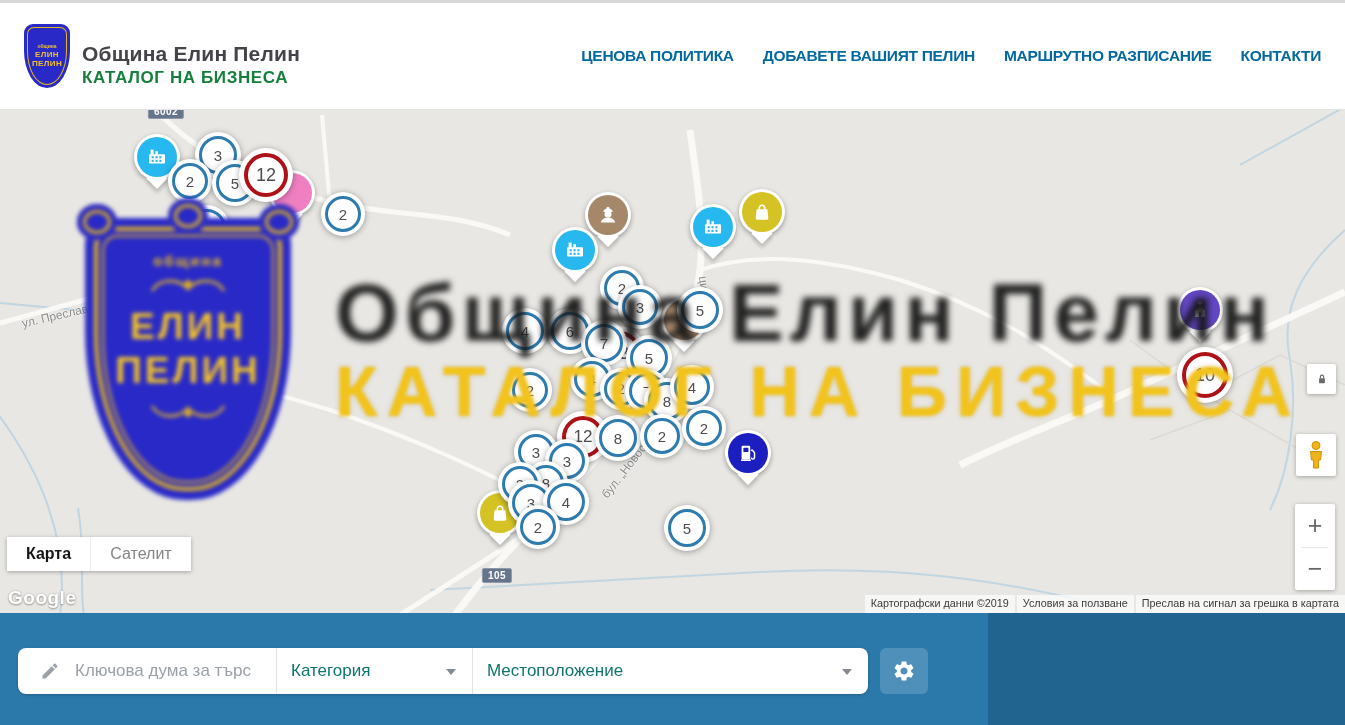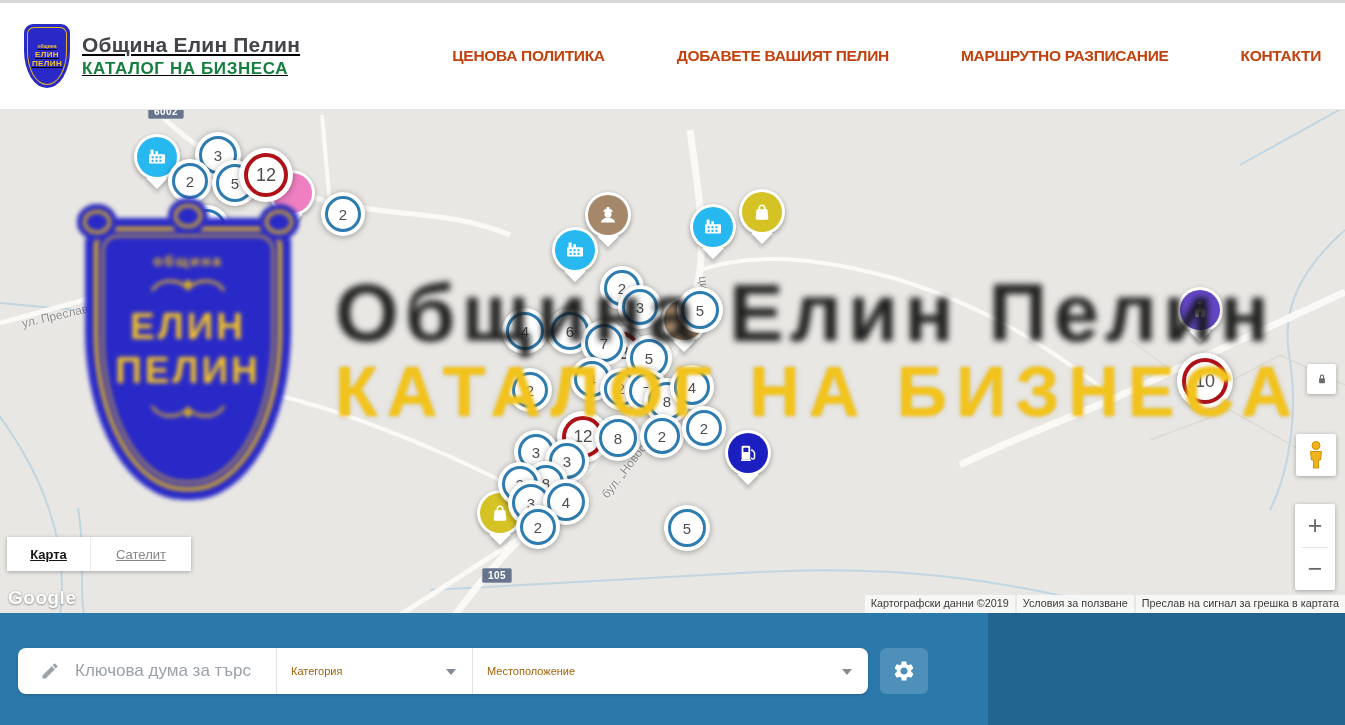--- a/index.html
+++ b/index.html
@@ -3,34 +3,34 @@
 <meta charset="utf-8">
 <style>
   html,body{margin:0;padding:0;width:1345px;height:725px;overflow:hidden;
     font-family:"Liberation Sans",sans-serif;background:#fff;position:relative;}
   *{box-sizing:border-box;}
 
   
   .header{position:absolute;left:0;top:0;width:1345px;height:110px;background:#fff;
     border-top:3px solid #d8d8d8;border-bottom:1px solid #e4e4e4;
     display:flex;align-items:center;justify-content:space-between;padding:0 24px;z-index:60;}
-  .brand{display:flex;align-items:center;gap:12px;text-decoration:underline;}
+  .brand{display:flex;align-items:flex-end;gap:12px;}
   .crest-mini{width:46px;height:64px;background:#2929c8;position:relative;
     border-radius:9px 9px 50% 50% / 9px 9px 58% 58%;flex:none;
     display:flex;flex-direction:column;align-items:center;justify-content:center;}
   .crest-mini::before{content:"";position:absolute;inset:3px;border:1.4px solid #e3b51e;
     border-radius:7px 7px 50% 50% / 7px 7px 58% 58%;}
   .crest-mini span{color:#f0c02a;font-weight:bold;line-height:1.15;}
   .cm-top{font-size:5px;}
   .cm-main{font-size:8px;letter-spacing:.4px;}
   .brand-text .bt1{font-size:21px;font-weight:bold;color:#43434a;letter-spacing:.2px;}
   .brand-text .bt2{font-size:17px;font-weight:bold;color:#15803d;letter-spacing:.6px;margin-top:2px;}
   .nav{display:flex;gap:29px;align-items:center;}
-  .nav a{font-size:15.5px;font-weight:bold;color:#c2410c;text-decoration:none;
-    letter-spacing:-.3px;white-space:nowrap;cursor:pointer;margin-left:43px;}
+  .nav a{font-size:15.5px;font-weight:bold;color:#0369a1;text-decoration:none;
+    letter-spacing:-.3px;white-space:nowrap;cursor:pointer;}
 
   
   .map{position:absolute;left:0;top:110px;width:1345px;height:503px;background:#e8e7e3;
     overflow:hidden;z-index:10;}
   .map-svg{position:absolute;left:0;top:0;z-index:1;}
   .labels{position:absolute;inset:0;z-index:2;}
   .road-badge{position:absolute;background:#66748c;color:#fff;font-size:10px;font-weight:bold;
     padding:1px 5px;border:1px solid #8d99aa;border-radius:2px;letter-spacing:.5px;}
   .street-label{position:absolute;color:#8a8a8a;font-size:12px;white-space:nowrap;
     text-shadow:0 0 2px #fff,0 0 2px #fff;}
@@ -70,21 +70,21 @@
   .crest-big .cb-top{color:#e9bb1a;font-size:15px;font-weight:bold;letter-spacing:2px;z-index:1;}
   .crest-big .cb-name{color:#f0c12a;font-size:37px;font-weight:bold;letter-spacing:3px;
     line-height:1.18;z-index:1;}
   .flourish{z-index:1;margin:6px 0;}
 
   
   .controls{position:absolute;inset:0;z-index:5;}
   .maptype{position:absolute;left:7px;top:427px;display:flex;
     box-shadow:0 1px 4px rgba(0,0,0,.3);}
   .mt-btn{height:34px;background:#fff;display:flex;align-items:center;justify-content:center;
-    font-size:13px;cursor:pointer;text-decoration:underline;}
+    font-size:16px;cursor:pointer;}
   .mt-map{width:83px;font-weight:bold;color:#161616;}
   .mt-sat{width:101px;color:#858585;border-left:1px solid #ececec;}
   .google-logo{position:absolute;left:8px;top:477px;font-size:19px;font-weight:bold;color:#fff;
     letter-spacing:.5px;text-shadow:0 1px 2px rgba(0,0,0,.3),0 0 2px rgba(0,0,0,.25);}
   .attribution{position:absolute;right:0;bottom:0;height:18px;display:flex;align-items:stretch;
     font-size:10.8px;color:#3a3a3a;}
   .attribution span{background:rgba(249,249,249,.85);padding:2px 6px 0 6px;margin-left:2px;
     white-space:nowrap;}
   .attribution span.link{cursor:pointer;}
   .sq-btn{position:absolute;background:#fff;box-shadow:0 1px 4px rgba(0,0,0,.3);
@@ -100,21 +100,21 @@
   
   .searchbar{position:absolute;left:0;top:613px;width:1345px;height:112px;background:#2b79ab;z-index:60;}
   .searchbar-right{position:absolute;left:988px;top:0;width:357px;height:112px;background:#21648f;}
   .input-group{position:absolute;left:18px;top:35px;width:850px;height:46px;background:#fff;
     border-radius:8px;display:flex;box-shadow:0 1px 3px rgba(0,0,0,.2);}
   .ig-sec{display:flex;align-items:center;position:relative;}
   .ig-keyword{width:259px;border-right:1px solid #e2e2e2;padding-left:22px;gap:13px;}
   .ig-keyword input{border:none;outline:none;font-size:17px;color:#555;width:180px;
     font-family:"Liberation Sans",sans-serif;background:transparent;}
   .ig-keyword input::placeholder{color:#9ba1a8;opacity:1;}
-  .ig-select{padding-left:14px;font-size:11px;color:#a16207;cursor:pointer;}
+  .ig-select{padding-left:14px;font-size:17px;color:#0f766e;cursor:pointer;}
   .ig-category{width:196px;border-right:1px solid #e2e2e2;}
   .ig-location{flex:1;}
   .chev{position:absolute;right:16px;top:50%;margin-top:-2px;width:0;height:0;
     border-left:5px solid transparent;border-right:5px solid transparent;
     border-top:6px solid #848b92;}
   .gear-btn{position:absolute;left:880px;top:35px;width:48px;height:46px;background:#4e90ba;
     border-radius:6px;display:flex;align-items:center;justify-content:center;cursor:pointer;}
   .search-btn{position:absolute;left:1017px;top:36px;width:301px;height:43px;border:none;
     border-radius:5px;background:linear-gradient(#f7d233,#eabd17);cursor:pointer;
     display:flex;align-items:center;justify-content:center;gap:12px;
@@ -406,21 +406,21 @@
         <span class="cluster-n" style="font-size:15px">4</span>
       </div>
       <div class="cluster" style="left: 516px; top: 395px; width: 44px; height: 44px;">
         <div class="cluster-ring" style="inset:4px;border-width:3px;border-color:#2e7bb0"></div>
         <span class="cluster-n" style="font-size:15px">2</span>
       </div>
       <div class="cluster" style="left: 664px; top: 395px; width: 46px; height: 46px;">
         <div class="cluster-ring" style="inset:4px;border-width:3px;border-color:#2e7bb0"></div>
         <span class="cluster-n" style="font-size:15px">5</span>
       </div>
-      <div class="cluster" style="left: 1177px; top: 243px; width: 56px; height: 56px;">
+      <div class="cluster" style="left: 1177px; top: 237px; width: 56px; height: 56px;">
         <div class="cluster-ring" style="inset:5px;border-width:4px;border-color:#ae1118"></div>
         <span class="cluster-n" style="font-size:18px">10</span>
       </div>
       <div class="pin" style="left: 725px; top: 320px;">
         <div class="pin-tail"></div>
         <div class="pin-disc" style="background:#1b1fc0">
           <svg viewBox="0 0 24 24" width="24" height="24">
             <rect x="5.6" y="4.8" width="8.6" height="13.4" rx="1.2" fill="#fff"></rect>
             <rect x="7.4" y="6.8" width="5" height="4.2" rx="0.6" fill="#1b1fc0"></rect>
             <path d="M14.9 9.3h1.6l2 2.4v4.8c0 .9-.7 1.6-1.6 1.6s-1.6-.7-1.6-1.6" fill="none" stroke="#fff" stroke-width="1.5"></path>

